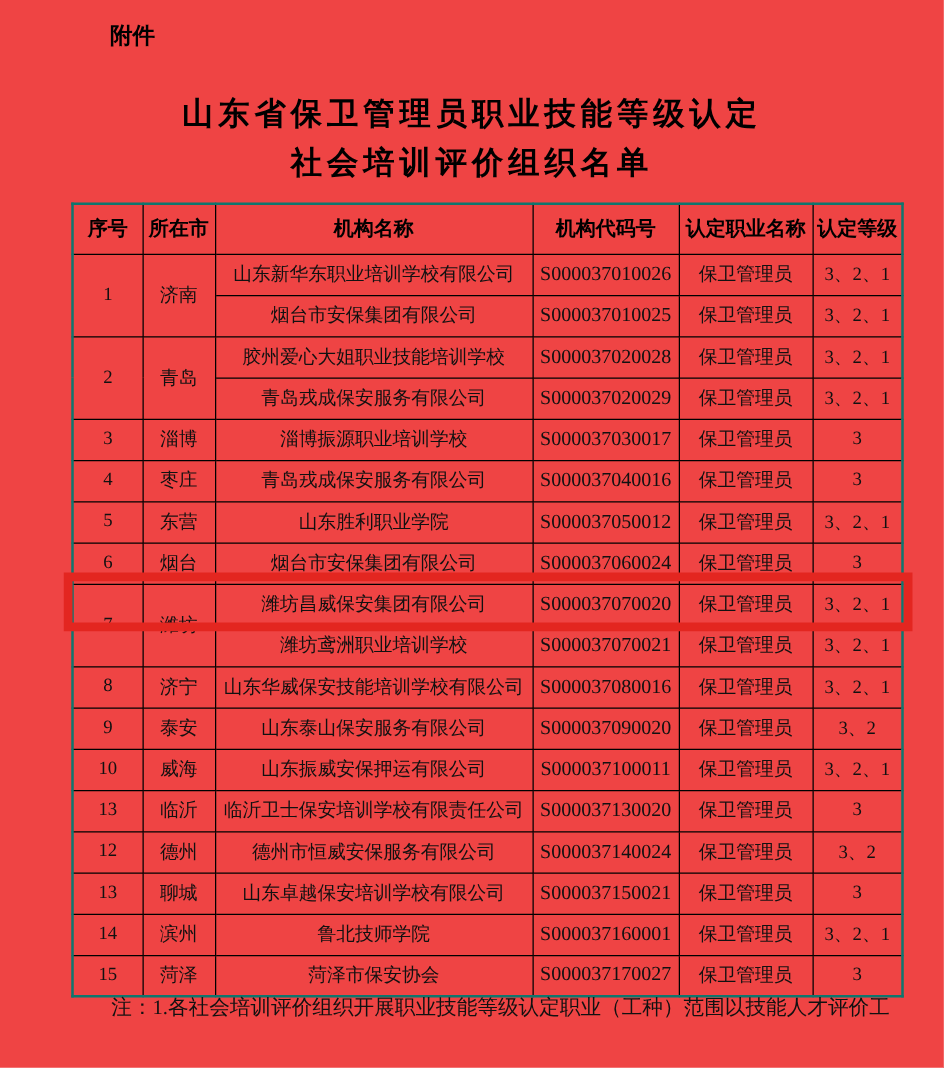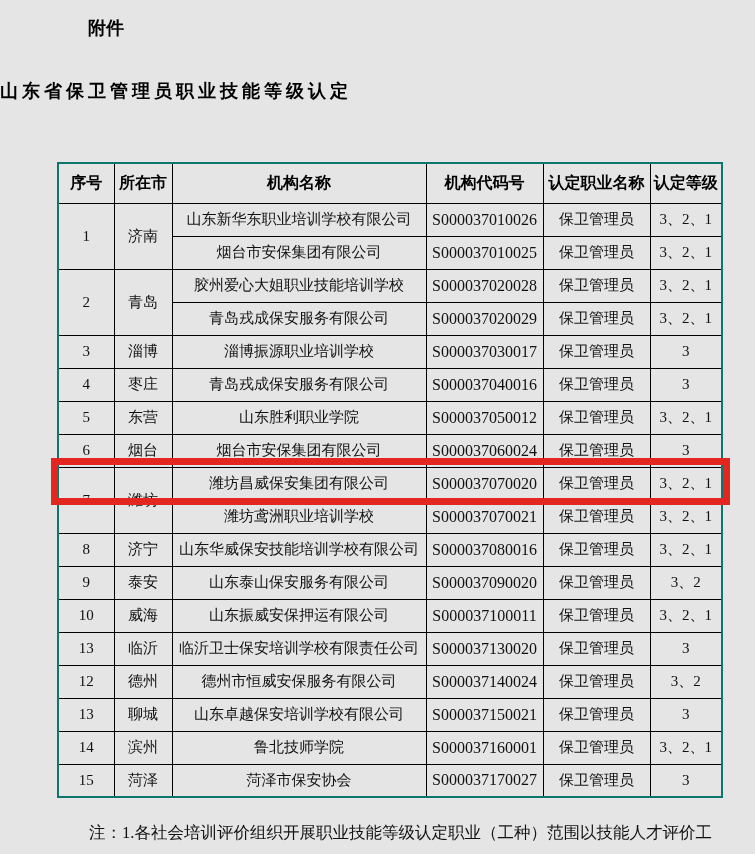--- a/index.html
+++ b/index.html
@@ -1,33 +1,33 @@
 <!DOCTYPE html>
 <html><head>
 <meta charset="utf-8">
 <style>
   html,body { margin:0; padding:0; }
   body {
     width:755px; height:854px; overflow:hidden;
     background:#ffffff; color:#111;
     font-family:"Liberation Serif","DejaVu Serif",serif;
   }
-  .page { position:relative; width:755px; height:854px; background:#e5e5e5; }
+  .page { position:relative; width:755px; height:854px; background:#ef4444; }
 
   .attachment {
     position:absolute; left:88px; top:16px;
     font-family:"Liberation Sans","DejaVu Sans",sans-serif;
     font-weight:bold; font-size:18px; color:#000;
   }
 
   .title {
     position:absolute; top:72px; left:0; width:100%;
-    text-align:left;
+    text-align:center;
     font-family:"Liberation Sans","DejaVu Sans",sans-serif;
-    font-weight:bold; font-size:18px; line-height:39px;
+    font-weight:bold; font-size:25px; line-height:39px;
     letter-spacing:4px; color:#000;
   }
 
   .table-wrap { position:absolute; left:57px; top:162px; width:664px; }
 
   table.org-table {
     border-collapse:collapse; table-layout:fixed;
     width:664px; border:2px solid #0f766e;
   }
   .org-table th, .org-table td {
@@ -48,31 +48,32 @@
     width:679px; height:47px;
     border:7px solid #e32620;
     box-sizing:border-box;
     pointer-events:none;
   }
 
   .notes {
     position:absolute; left:63px; top:790px; width:662px;
     font-size:16.5px; line-height:31px; color:#111;
   }
-  .notes .line1 { padding-left:26px;margin-top:27px; }
+  .notes .line1 { padding-left:26px; }
 </style>
 </head>
 <body>
 
 <div class="page">
 
   <div class="attachment">附件</div>
 
   <div class="title">
     <div>山东省保卫管理员职业技能等级认定</div>
+    <div>社会培训评价组织名单</div>
   </div>
 
   <div class="table-wrap">
     <table class="org-table">
       <colgroup>
         <col style="width:56px">
           <col style="width:58px">
           <col style="width:254px">
         <col style="width:117px">
           <col style="width:107px">

